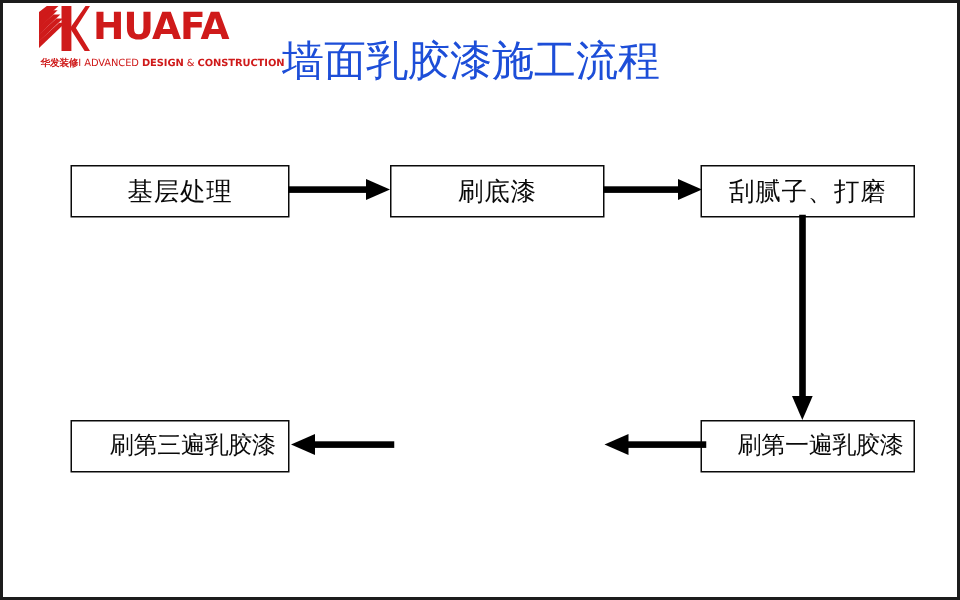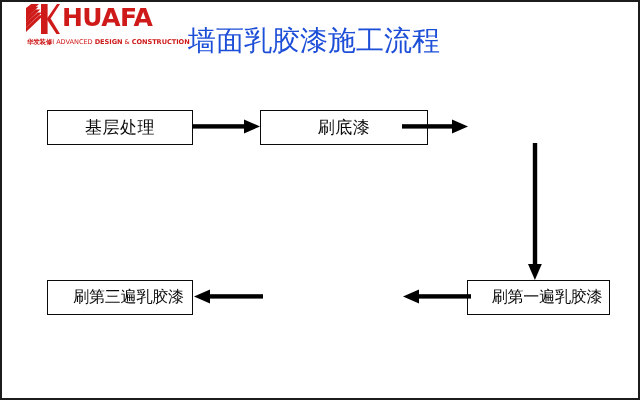--- a/index.html
+++ b/index.html
@@ -106,21 +106,21 @@
     justify-content: center;
     color: #0a0a0a;
     font-family: "DejaVu Sans", "Liberation Sans", sans-serif;
     font-weight: normal;
     white-space: nowrap;
   }
   .node.short { font-size: 17px; letter-spacing: 0.5px; }
   .node.long  { font-size: 16px; letter-spacing: -0.2px; padding-left: 17px; }
 
   #node-1 { left: 45px;  top: 108px; width: 146px; height: 35px; }
-  #node-2 { left: 258px; top: 108px; width: 168px; height: 35px; }
+  #node-2 { left: 258px; top: 108px; width: 143px; height: 35px; }
   #node-3 { left: 465px; top: 108px; width: 143px; height: 35px; }
   #node-4 { left: 465px; top: 278px; width: 143px; height: 35px; }
   #node-5 { left: 258px; top: 278px; width: 143px; height: 35px; }
   #node-6 { left: 45px;  top: 278px; width: 146px; height: 35px; }
 
   
   .arrow {
     position: absolute;
   }
   .arrow svg { display: block; }
@@ -160,20 +160,21 @@
         <span id="logo-sub-cn">华发装修</span><span id="logo-sub-en"><span>I ADVANCED </span><b>DESIGN</b><span> &amp; </span><b>CONSTRUCTION</b></span>
       </span>
 
     </div>
 
     <div id="page-title">墙面乳胶漆施工流程</div>
   </div>
 
   <div class="node short" id="node-1">基层处理</div>
   <div class="node short" id="node-2">刷底漆</div>
+  <div class="node short" id="node-3">刮腻子、打磨</div>
 
   <div class="node long" id="node-4">刷第一遍乳胶漆</div>
   <div class="node long" id="node-6">刷第三遍乳胶漆</div>
 
   <div class="arrow" id="arrow-1">
     <svg width="70" height="20" viewBox="0 0 70 20" xmlns="http://www.w3.org/2000/svg">
       <rect x="0" y="7.2" width="56" height="4.4" fill="#000000"></rect>
       <polygon points="52,2.4 68,9.4 52,16.4" fill="#000000"></polygon>
     </svg>
   </div>

